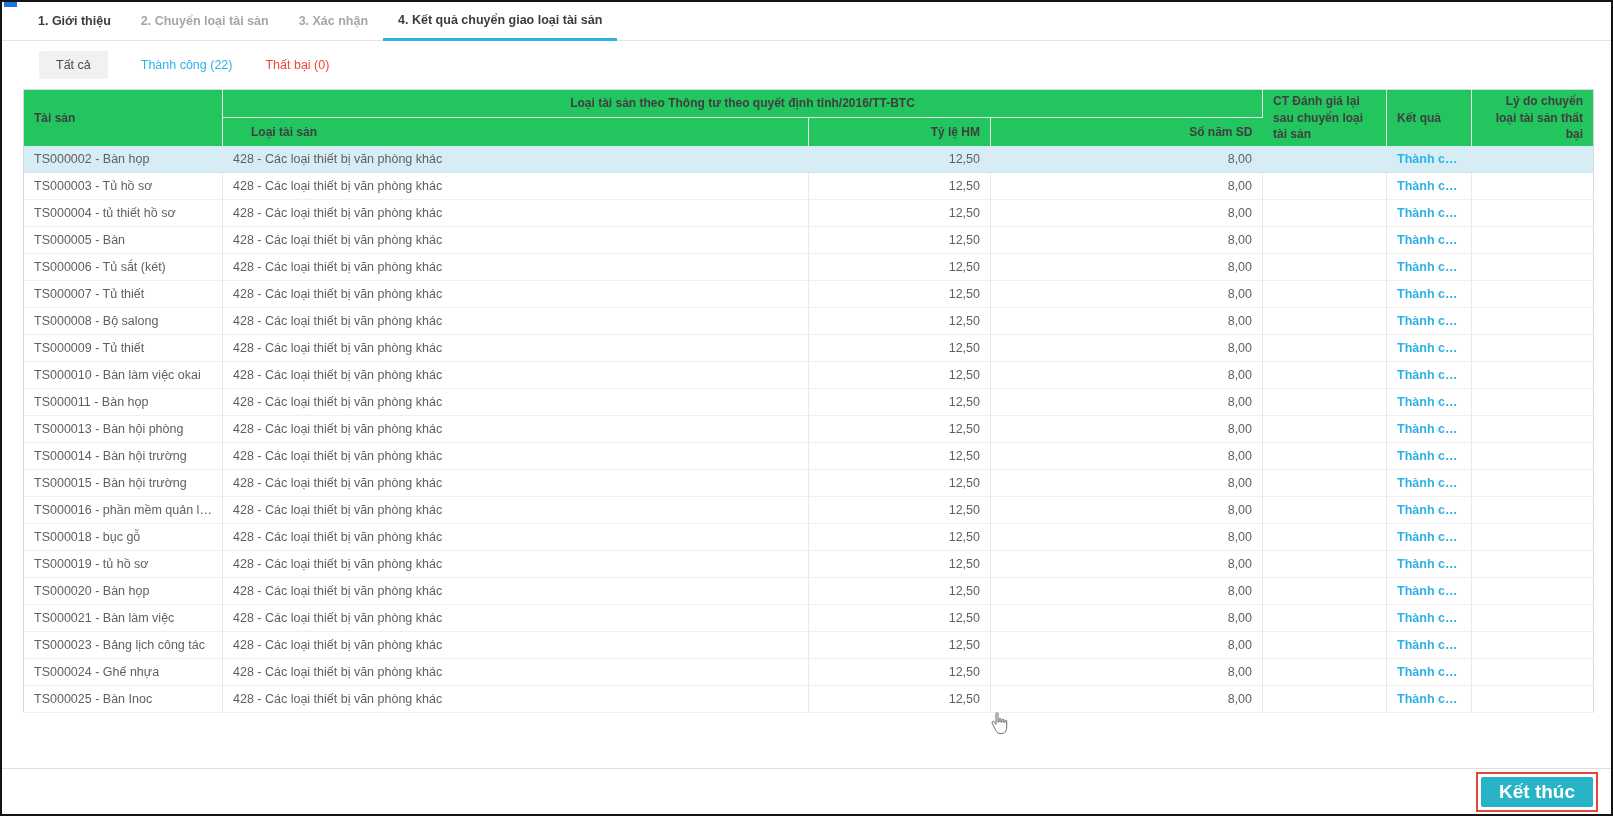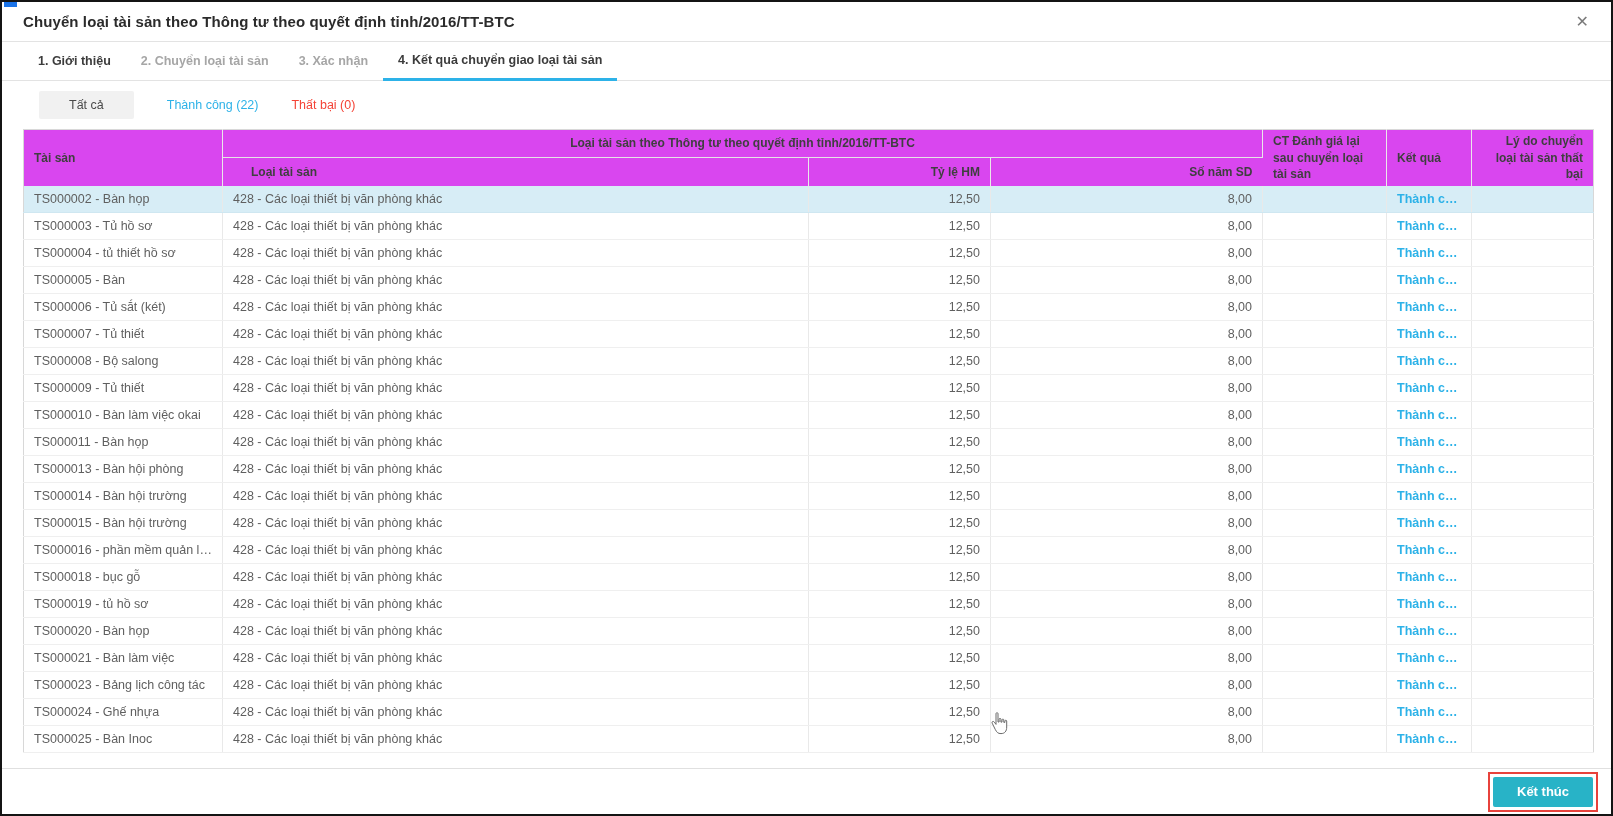--- a/index.html
+++ b/index.html
@@ -26,33 +26,33 @@
     height:39px; flex:0 0 auto; display:flex; align-items:stretch;
     padding-left:21px; border-bottom:1px solid #e3e3e3;
   }
   .step{ display:flex; align-items:center; padding:0 15px; font-size:12.5px; font-weight:700;
          color:#a6a6a6; white-space:nowrap; }
   .step.done{ color:#3c3c3c; }
   .step.active{ color:#3c3c3c; border-bottom:3px solid #2db2e8; margin-bottom:-1px; }
 
   
   .filters{ height:48px; flex:0 0 auto; display:flex; align-items:center; padding-left:37px; }
-  .chip{ background:#f1f1f1; border-radius:2px; padding:7px 30px; font-size:12.5px; color:#4a4a4a; cursor:pointer; }
+  .chip{ background:#f1f1f1; border-radius:2px; padding:7px 17px; font-size:12.5px; color:#4a4a4a; cursor:pointer; }
   .filter-link{ font-size:12.5px; font-weight:400; margin-left:33px; cursor:pointer; white-space:nowrap; }
   .filter-success{ color:#2db2e8; }
   .filter-fail{ color:#f44336; }
 
   
   .table-area{ flex:1 1 auto; padding:0 21px; overflow:hidden; }
   table{ border-collapse:collapse; table-layout:fixed; width:1570px;
          border:1px solid #d8d8d8; }
   th, td{ border-right:1px solid #e9e9e9; overflow:hidden; white-space:nowrap; text-overflow:ellipsis; }
   th:last-child, td:last-child{ border-right:none;text-align:right; }
   thead th{
-    background:#d946ef; font-size:12px; font-weight:700; color:#3f3f3f;
+    background:#22c55e; font-size:12px; font-weight:700; color:#3f3f3f;
     text-align:left; padding:3px 10px; vertical-align:middle; white-space:normal; line-height:1.35;
   }
   thead tr.group-row th{ height:28px; }
   thead tr.sub-row th{ height:28px; border-top:none;padding-left:28px; }
   th.group{ text-align:center; border-bottom:1px solid #e5e5e5; }
   th.num, td.td-num{ text-align:right; }
   tbody td{
     height:27px; padding:3px 10px; font-size:12.5px; color:#5f5f5f;
     border-bottom:1px solid #efefef; background:#fff;
   }
@@ -61,36 +61,32 @@
 
   
   .dlg-footer{
     height:46px; flex:0 0 auto; border-top:1px solid #e0e0e0;
     display:flex; align-items:center; justify-content:flex-end; padding-right:13px;
     background:#fff;
   }
   .annotation{ border:2px solid #e8423c; padding:3px; }
   .btn-finish{
     min-width:100px; height:30px; border:none; border-radius:2px;
-    background:#28b3c7; color:#fff; font-size:13px; font-weight:700;
+    background:#28b3c7; color:#fff; font-size:19px; font-weight:700;
     font-family:inherit; cursor:pointer; padding:0 18px;
   }
 
   .cursor{ position:absolute; left:988px; top:710px; pointer-events:none; }
 </style>
 </head>
 <body>
 
 <div class="dialog">
   <div class="corner-artifact"></div>
 
-  <div class="dlg-header">
-    <div class="dlg-title">Chuyển loại tài sản theo Thông tư theo quyết định tỉnh/2016/TT-BTC</div>
-    <div class="dlg-close">✕</div>
-  </div>
 
   <div class="steps">
     <div class="step done">1. Giới thiệu</div>
     <div class="step">2. Chuyển loại tài sản</div>
     <div class="step">3. Xác nhận</div>
     <div class="step active">4. Kết quả chuyển giao loại tài sản</div>
   </div>
 
   <div class="filters">
     <div class="chip">Tất cả</div>

